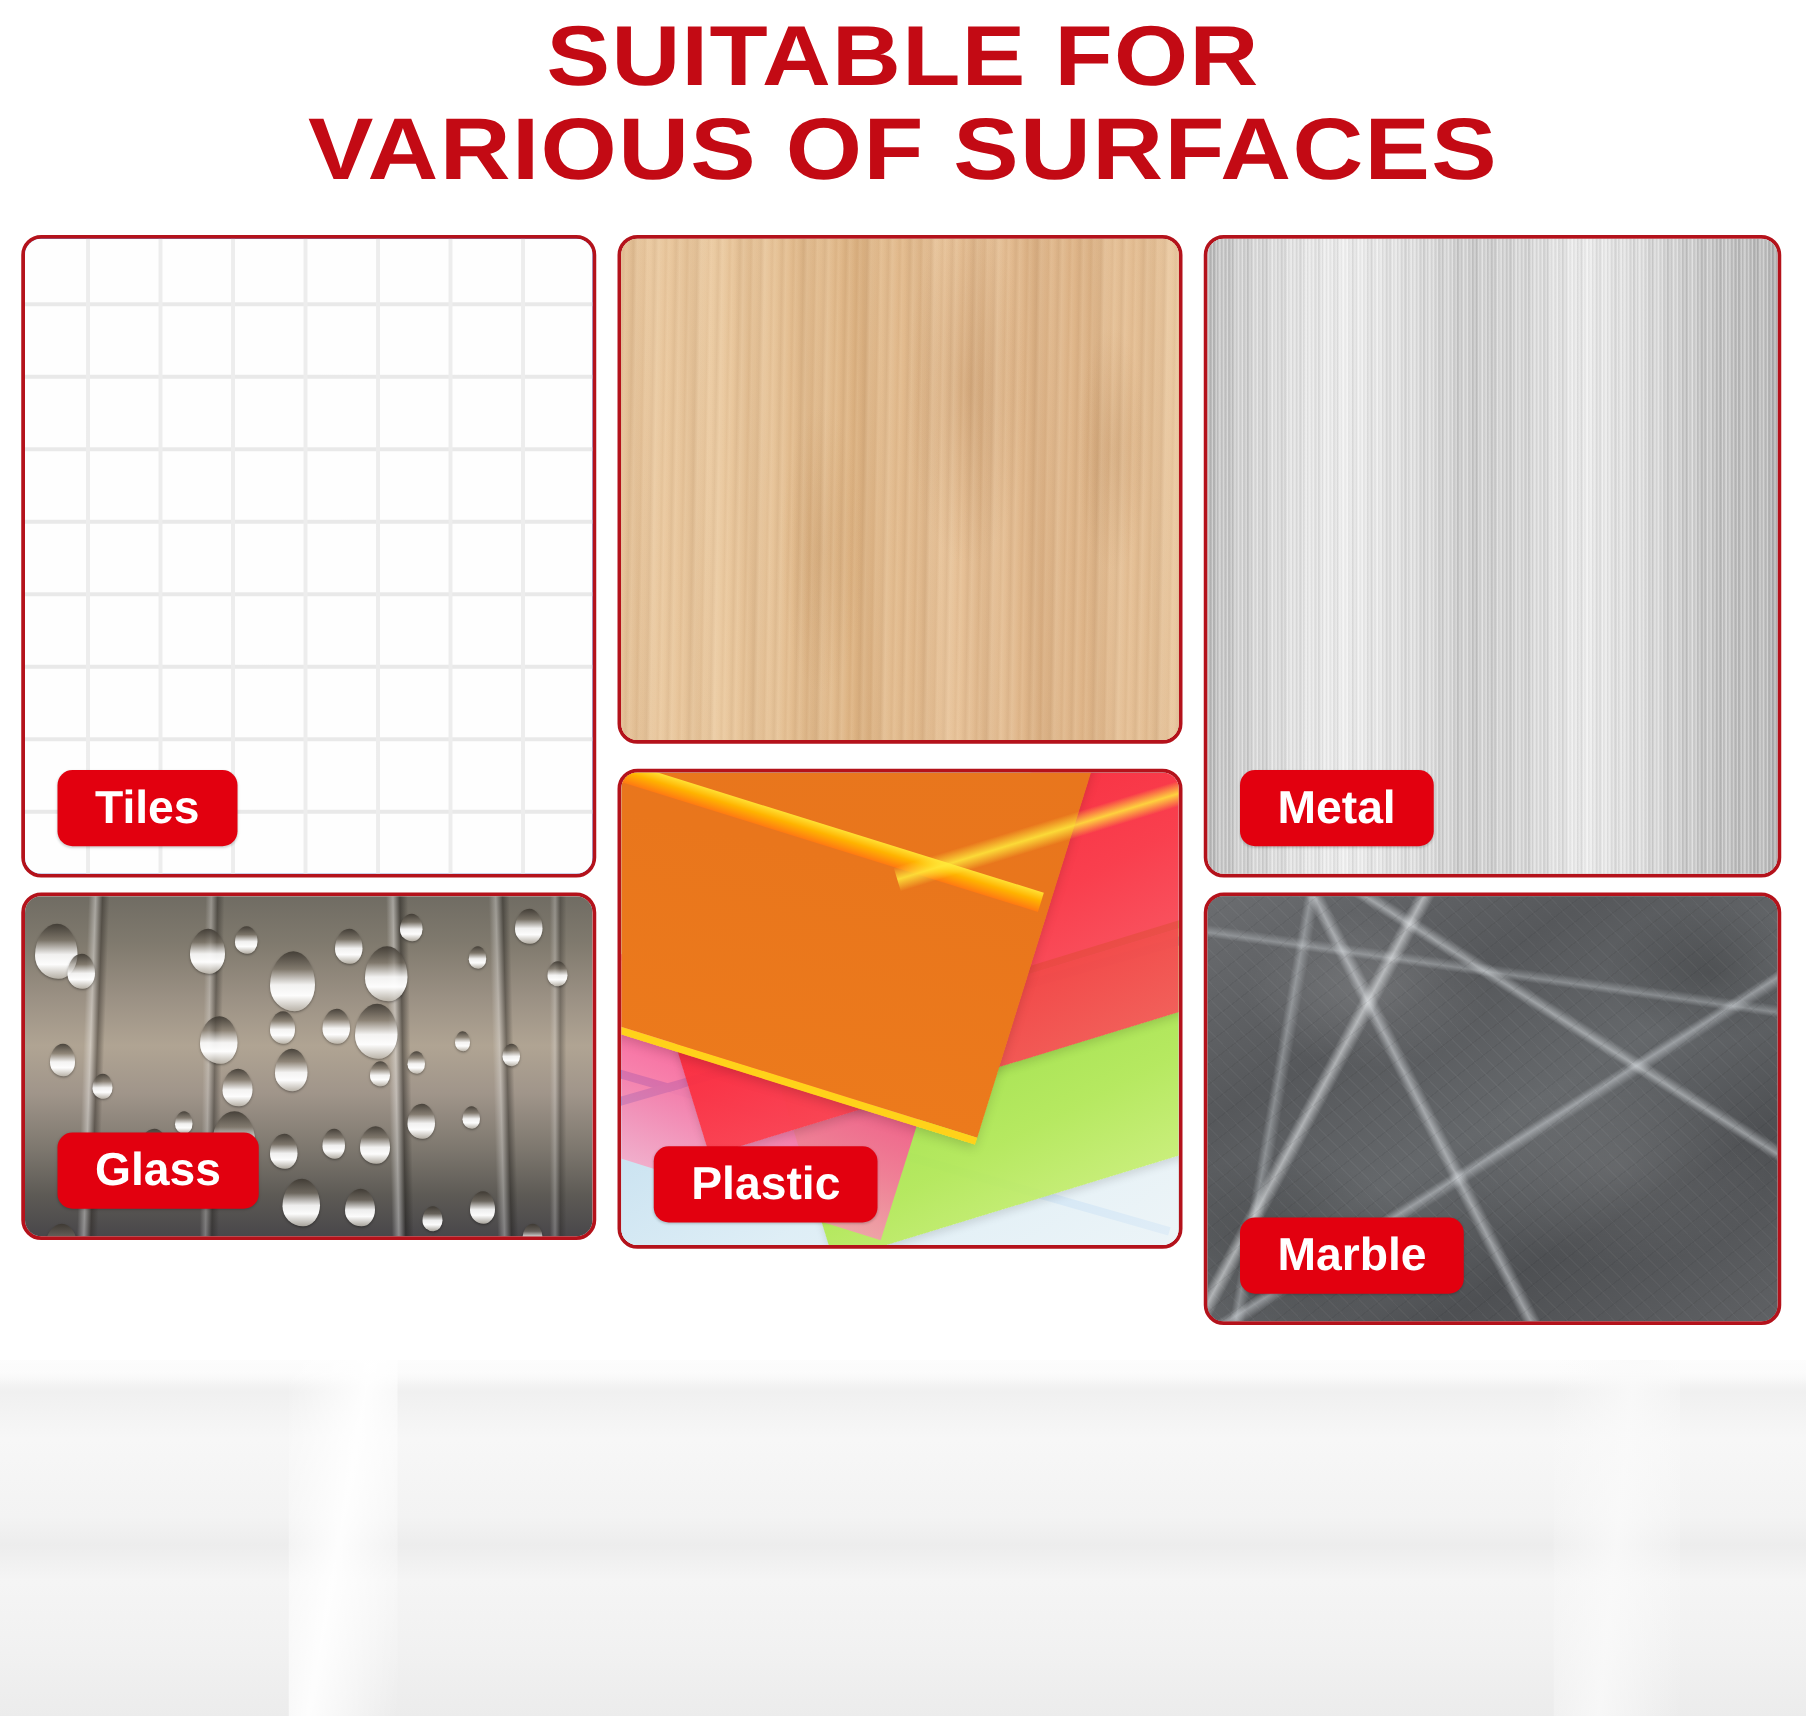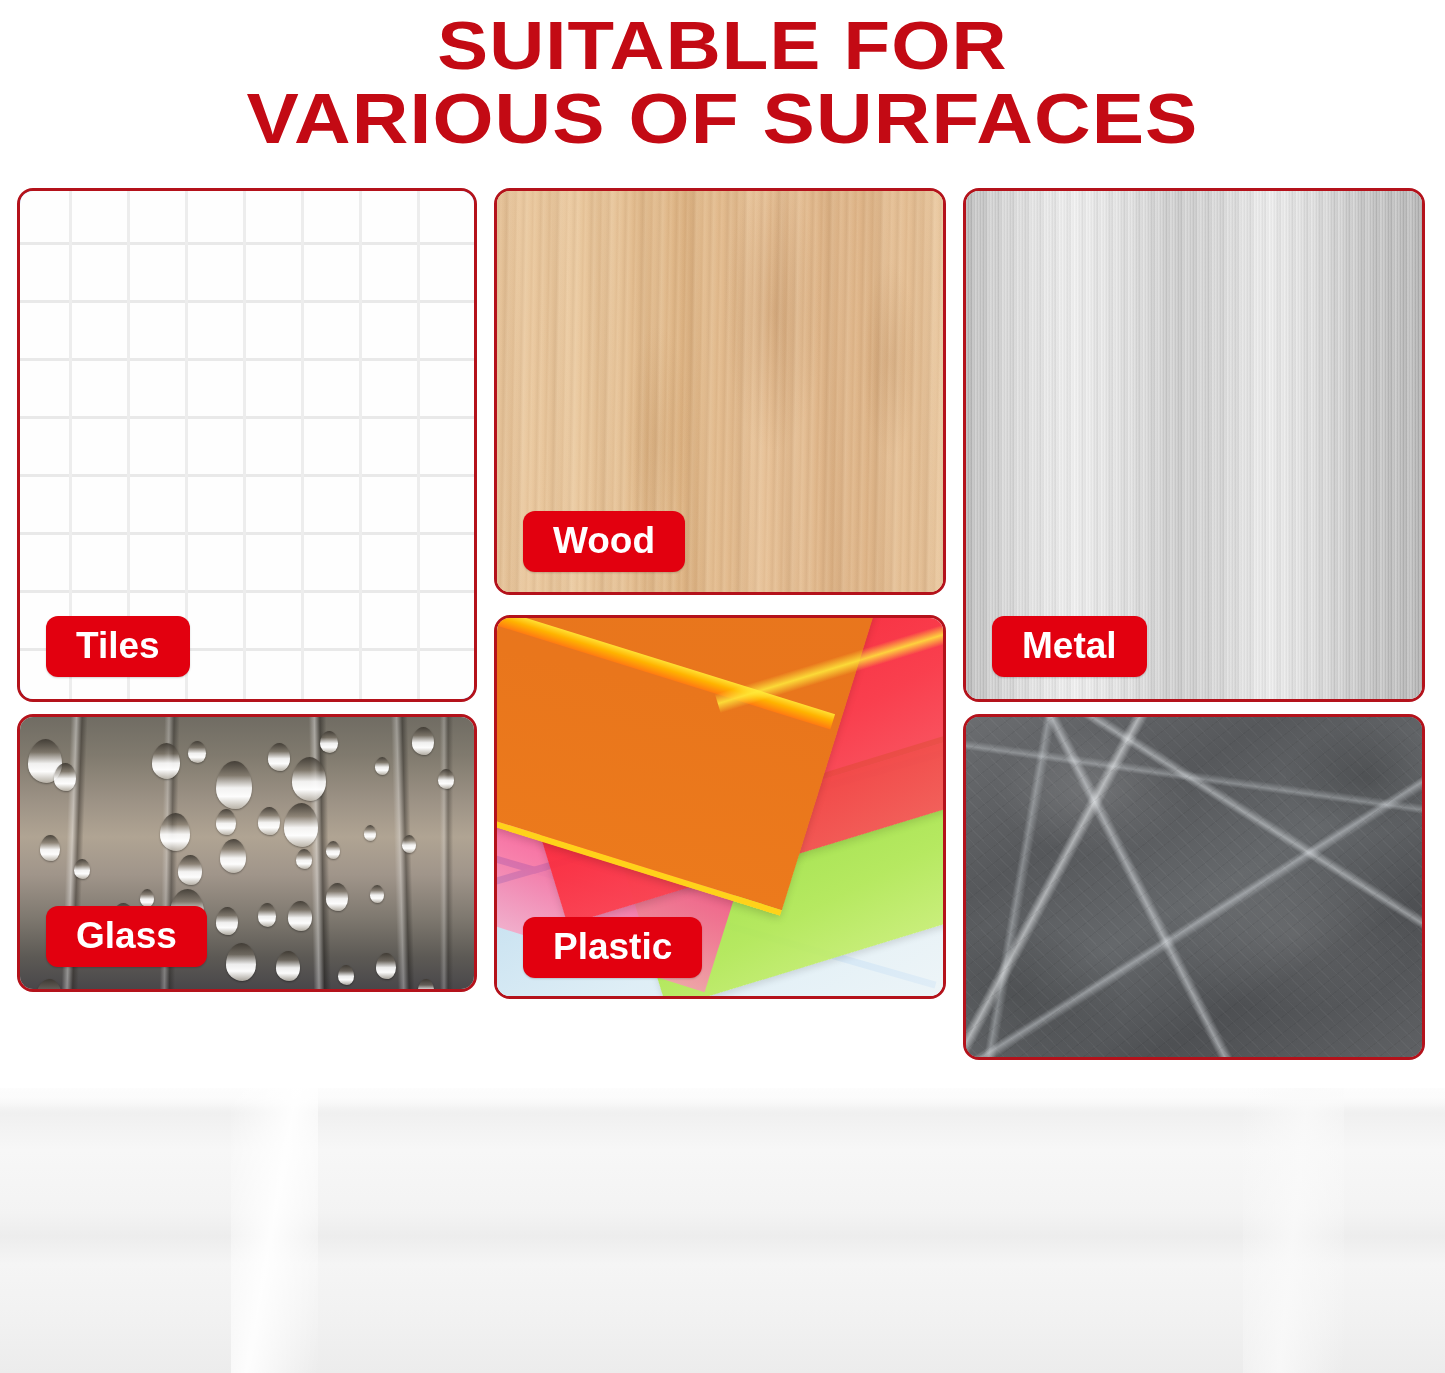--- a/index.html
+++ b/index.html
@@ -294,21 +294,20 @@
 </div>
 
 <div class="panel" id="panel-tiles">
   <div class="surface tile-grid"></div>
   <div class="surface tile-sheen"></div>
   <div class="badge" style="left:26px; bottom:22px;">Tiles</div>
 </div>
 
 <div class="panel" id="panel-wood">
   <div class="surface wood"></div>
-  <div class="badge" style="left:26px; bottom:20px;">Wood</div>
 </div>
 
 <div class="panel" id="panel-metal">
   <div class="surface metal"></div>
   <div class="badge" style="left:26px; bottom:22px;">Metal</div>
 </div>
 
 <div class="panel" id="panel-glass">
   <div class="surface glass-bg"></div>
   <div class="surface glass-streaks"></div>
@@ -369,19 +368,20 @@
     <div class="sheet sheet-orange"></div>
     <div class="sheet sheet-orange-edge"></div>
     <div class="glow-streak"></div>
   </div>
   <div class="badge" style="left:26px; bottom:18px;">Plastic</div>
 </div>
 
 <div class="panel" id="panel-marble">
   <div class="surface marble"></div>
   <div class="surface marble-speckle"></div>
+  <div class="badge" style="left:26px; bottom:22px;">Marble</div>
 </div>
 
 <div id="bottom-surface">
   <div class="top-hl"></div>
   <div class="soft-seam"></div>
   <div class="soft-seam-2"></div>
 </div>
 
 </body></html>

